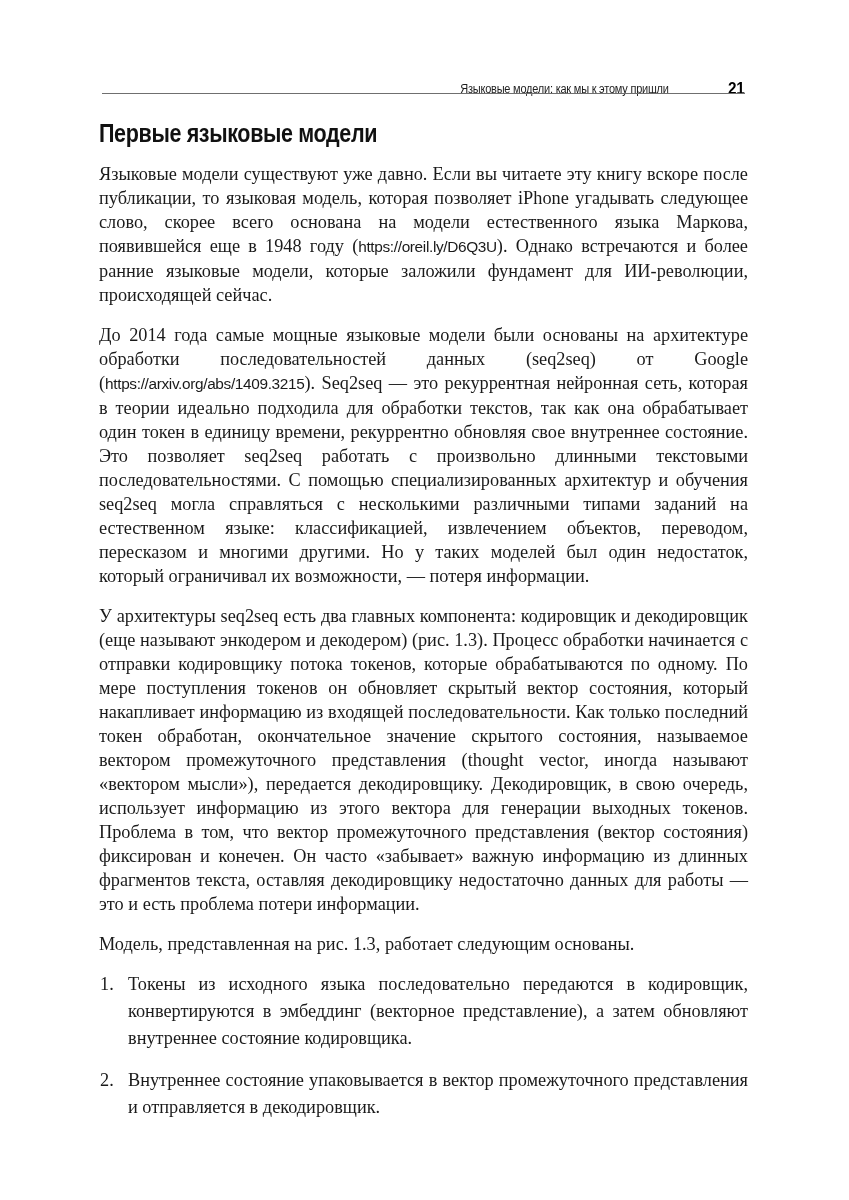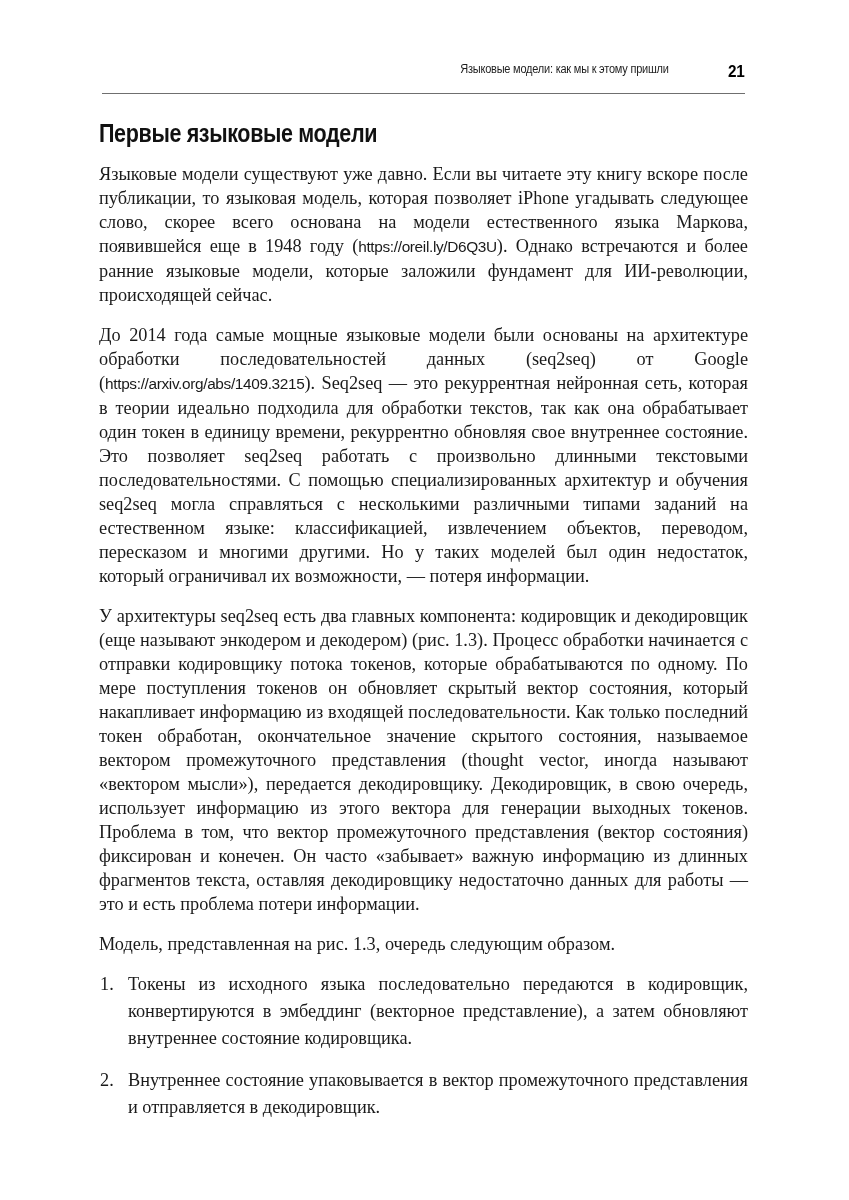--- a/index.html
+++ b/index.html
@@ -17,24 +17,24 @@
     font-family: "Liberation Serif", "DejaVu Serif", serif;
     color: #1a1a1a;
     -webkit-font-smoothing: antialiased;
   }
 
   
   .running-head {
     position: absolute;
     left: 102px;
     right: 104px;
-    top: 62px;
+    top: 76px;
     height: 26px;
     display: flex;
-    align-items: flex-start;
+    align-items: center;
     justify-content: flex-end;
   }
   .running-head-title {
     font-family: "Liberation Sans", "DejaVu Sans", sans-serif;
     font-size: 12.5px;
     letter-spacing: -0.25px;
     color: #1d1d1d;
     transform: scaleX(0.88);
     transform-origin: right baseline;
     white-space: nowrap;
@@ -143,21 +143,21 @@
     <p class="body-para para-lead">
       <span>Языковые модели существуют уже давно. Если вы читаете эту книгу вскоре после публикации, то языковая модель, которая позволяет iPhone угадывать следующее слово, скорее всего основана на модели естественного языка Маркова, появившейся еще в 1948 году (</span><span class="url">https://oreil.ly/D6Q3U</span><span>). Однако встречаются и более ранние языковые модели, которые заложили фундамент для ИИ-революции, происходящей сейчас.</span>
     </p>
 
     <p class="body-para">
       <span>До 2014 года самые мощные языковые модели были основаны на архитектуре обработки последовательностей данных (seq2seq) от Google (</span><span class="url">https://arxiv.org/abs/1409.3215</span><span>). Seq2seq — это рекуррентная нейронная сеть, которая в теории идеально подходила для обработки текстов, так как она обрабатывает один токен в единицу времени, рекуррентно обновляя свое внутреннее состояние. Это позволяет seq2seq работать с произвольно длинными текстовыми последовательностями. С помощью специализированных архитектур и обучения seq2seq могла справляться с несколькими различными типами заданий на естественном языке: классификацией, извлечением объектов, переводом, пересказом и многими другими. Но у таких моделей был один недостаток, который ограничивал их возможности, — потеря информации.</span>
     </p>
 
     <p class="body-para">У архитектуры seq2seq есть два главных компонента: кодировщик и декодировщик (еще называют энкодером и декодером) (рис. 1.3). Процесс обработки начинается с отправки кодировщику потока токенов, которые обрабатываются по одному. По мере поступления токенов он обновляет скрытый вектор состояния, который накапливает информацию из входящей последовательности. Как только последний токен обработан, окончательное значение скрытого состояния, называемое вектором промежуточного представления (thought vector, иногда называют «вектором мысли»), передается декодировщику. Декодировщик, в свою очередь, использует информацию из этого вектора для генерации выходных токенов. Проблема в том, что вектор промежуточного представления (вектор состояния) фиксирован и конечен. Он часто «забывает» важную информацию из длинных фрагментов текста, оставляя декодировщику недостаточно данных для работы — это и есть проблема потери информации.</p>
 
-    <p class="body-para">Модель, представленная на рис. 1.3, очередь следующим образом.</p>
+    <p class="body-para">Модель, представленная на рис. 1.3, работает следующим основаны.</p>
 
     <ol class="numbered-list">
       <li>
         <span class="marker">1.</span>
         <span>Токены из исходного языка последовательно передаются в кодировщик, конвертируются в эмбеддинг (векторное представление), а затем обновляют внутреннее состояние кодировщика.</span>
       </li>
       <li>
         <span class="marker">2.</span>
         <span>Внутреннее состояние упаковывается в вектор промежуточного представления и отправляется в декодировщик.</span>
       </li>

